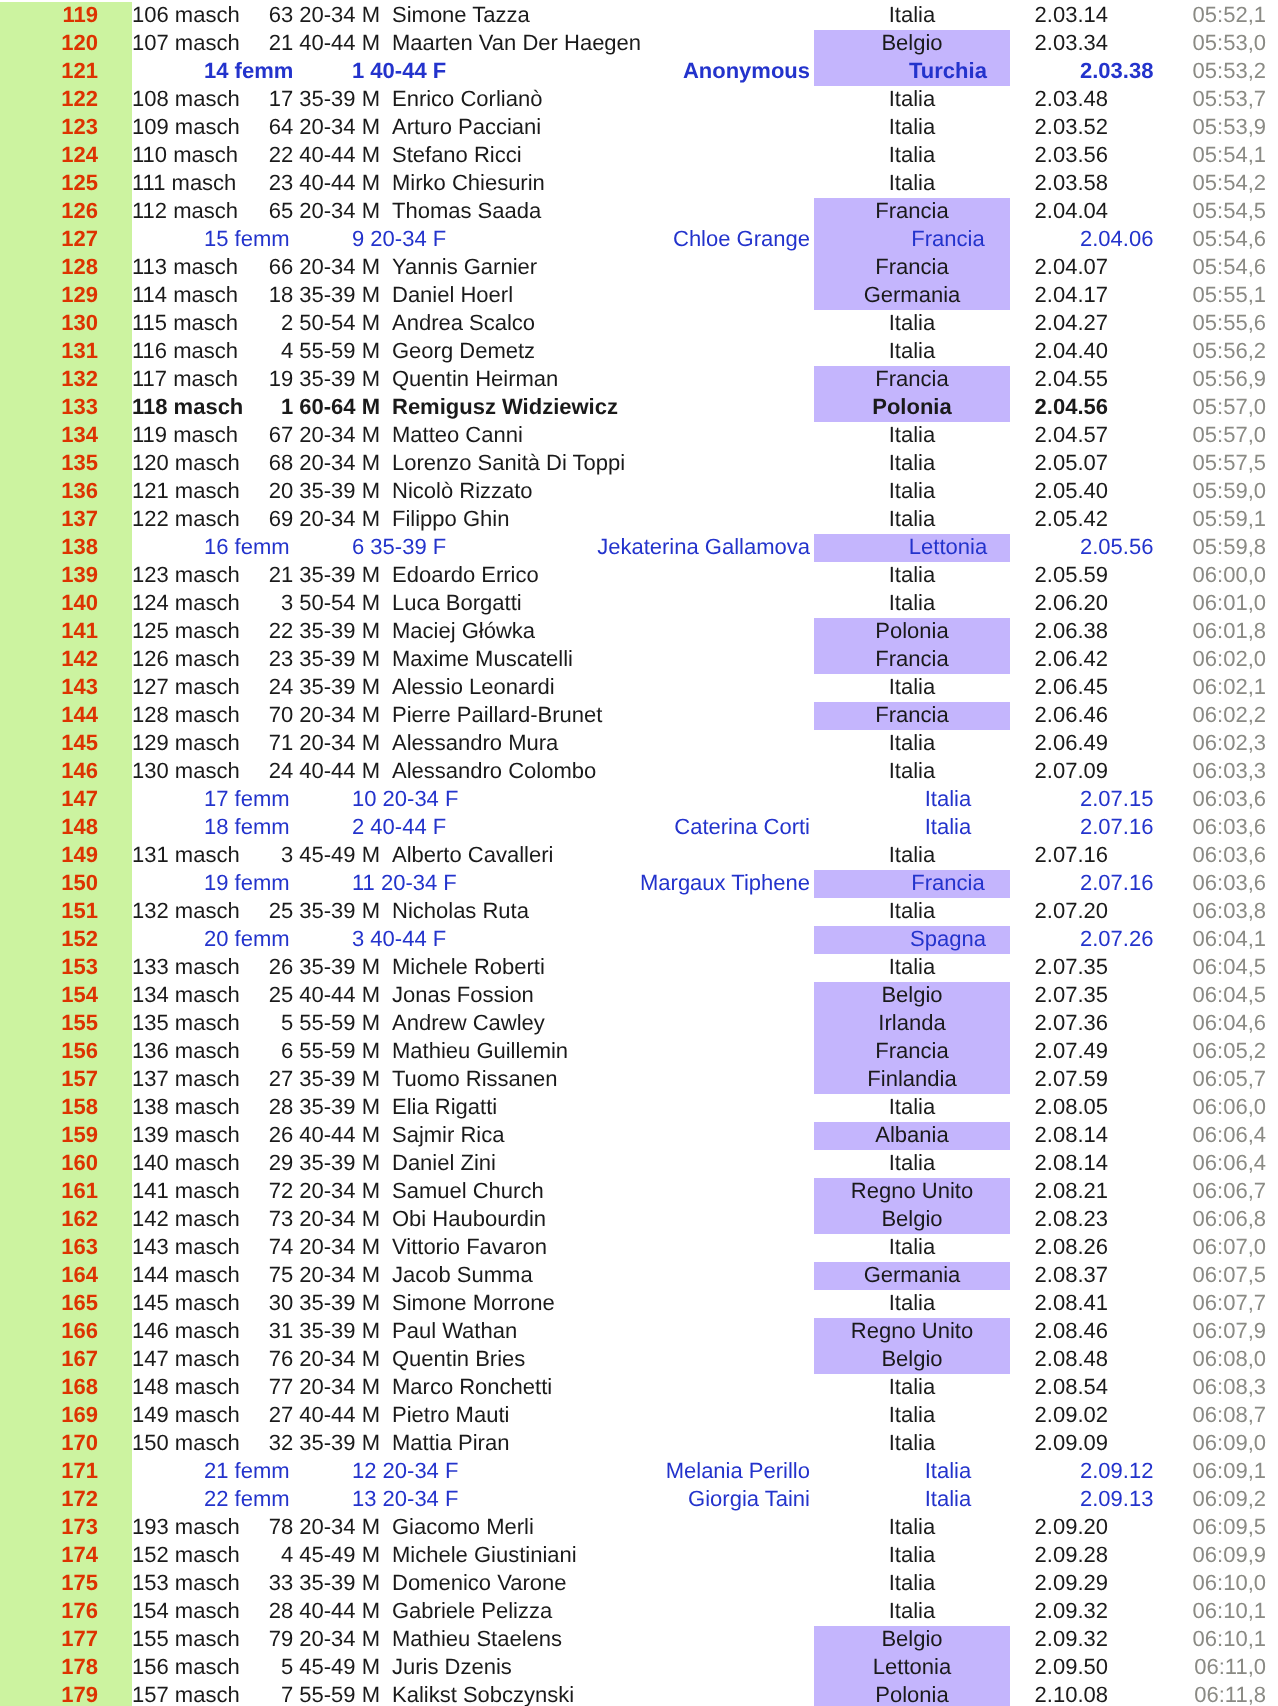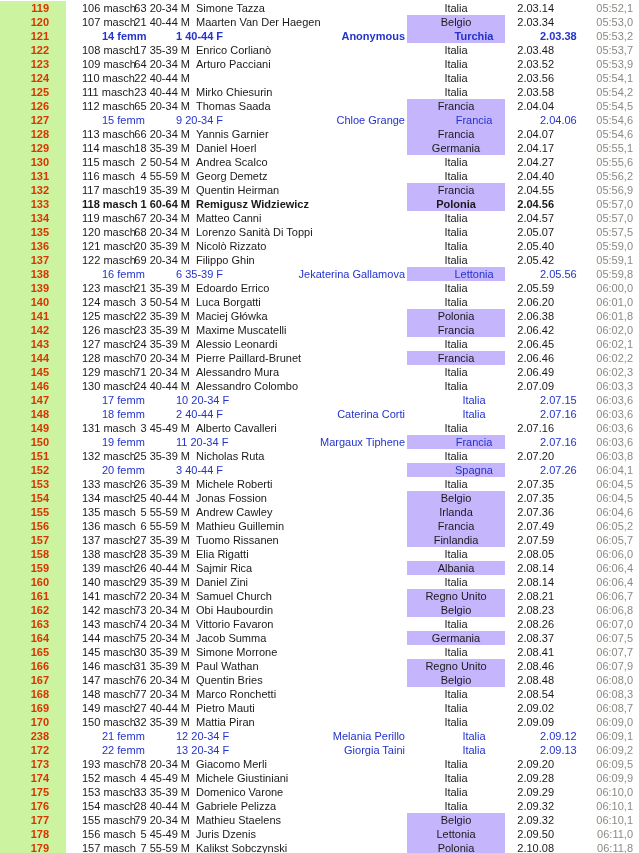--- a/index.html
+++ b/index.html
@@ -11,21 +11,21 @@
   .row{position:relative;height:14px;}
   .c{
     position:absolute;top:0;height:14px;line-height:14px;
     font-size:11px;white-space:nowrap;overflow:visible;
     color:#1a1a1a;box-sizing:border-box;
   }
   
   .pos{left:0;width:66px;background:#ccf3a0;color:#dd3300;font-weight:bold;
        text-align:right;padding-right:17px;}
   
-  .m .cnt{left:82px;width:52px;text-align:right;}
+  .m .cnt{left:66px;width:52px;text-align:right;}
   .f .cnt{left:66px;width:75px;text-align:right;}
   
   .m .grp{left:120px;width:70px;text-align:right;}
   .f .grp{left:140px;width:67px;text-align:center;}
   
   .m .nam{left:196px;width:206px;text-align:left;}
   .f .nam{left:200px;width:205px;text-align:right;}
   
   .cty{left:407px;width:98px;text-align:center;}
   .hl .cty{background:#c4b5fd;}
@@ -85,20 +85,21 @@
     <span class="c grp">64 20-34 M</span>
     <span class="c nam">Arturo Pacciani</span>
     <span class="c cty">Italia</span>
     <span class="c tim">2.03.52</span>
     <span class="c pac">05:53,9</span>
   </div>
     <div class="row m">
     <span class="c pos">124</span>
     <span class="c cnt">110 masch</span>
     <span class="c grp">22 40-44 M</span>
+    <span class="c nam">Stefano Ricci</span>
     <span class="c cty">Italia</span>
     <span class="c tim">2.03.56</span>
     <span class="c pac">05:54,1</span>
   </div>
     <div class="row m">
     <span class="c pos">125</span>
     <span class="c cnt">111 masch</span>
     <span class="c grp">23 40-44 M</span>
     <span class="c nam">Mirko Chiesurin</span>
     <span class="c cty">Italia</span>
@@ -502,21 +503,21 @@
     <div class="row m">
     <span class="c pos">170</span>
     <span class="c cnt">150 masch</span>
     <span class="c grp">32 35-39 M</span>
     <span class="c nam">Mattia Piran</span>
     <span class="c cty">Italia</span>
     <span class="c tim">2.09.09</span>
     <span class="c pac">06:09,0</span>
   </div>
     <div class="row f">
-    <span class="c pos">238</span>
+    <span class="c pos">171</span>
     <span class="c cnt">21 femm</span>
     <span class="c grp">12 20-34 F</span>
     <span class="c nam">Melania Perillo</span>
     <span class="c cty">Italia</span>
     <span class="c tim">2.09.12</span>
     <span class="c pac">06:09,1</span>
   </div>
     <div class="row f">
     <span class="c pos">172</span>
     <span class="c cnt">22 femm</span>

